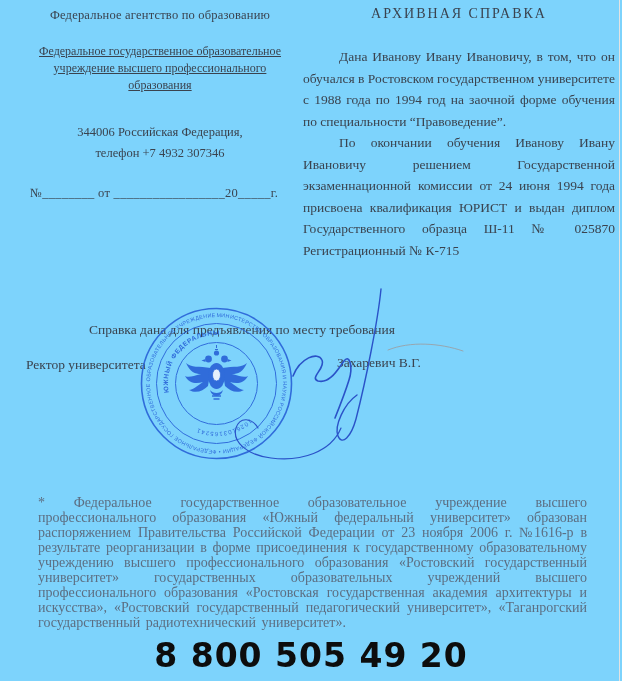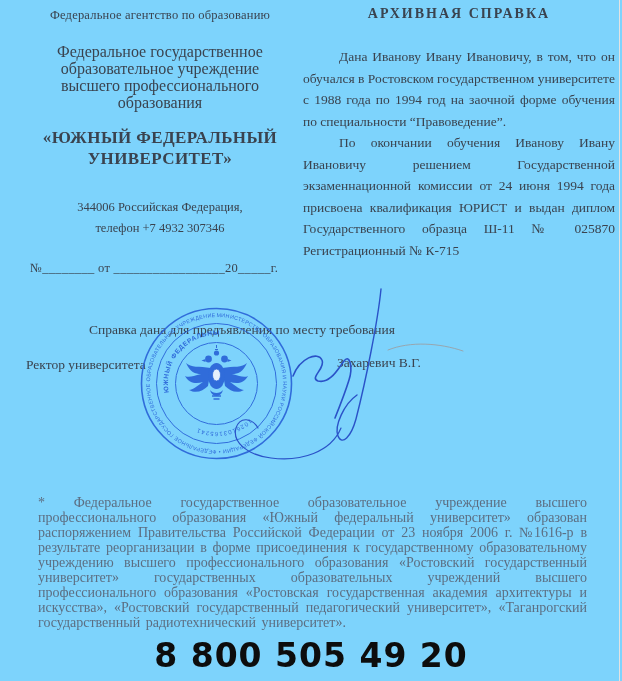--- a/index.html
+++ b/index.html
@@ -4,26 +4,26 @@
 <style>
   html,body{margin:0;padding:0;background:#fff;}
   .page{
     position:relative;width:622px;height:681px;background:#7dd3fc;
     font-family:"Liberation Serif", serif;color:#3a434f;overflow:hidden;
   }
   .scan-edge{position:absolute;right:2px;top:0;width:1px;height:100%;background:#e2e2e2;}
   
   .col-left{position:absolute;left:14px;top:8px;width:292px;text-align:center;}
   .agency{font-size:12.5px;letter-spacing:.2px;}
-  .inst-type{margin:20px auto 16px;width:252px;font-size:16px;line-height:17px;}
+  .inst-type{margin:20px auto 16px;width:252px;font-size:12px;line-height:17px;text-decoration:underline;}
   .univ-name{margin:12px auto 0;width:270px;font-size:17px;font-weight:bold;letter-spacing:.4px;line-height:21px;}
   .address{margin:28px auto 0;font-size:12.5px;line-height:21px;}
   .number-line{margin:22px 0 0 16px;text-align:left;font-size:12.5px;letter-spacing:.3px;}
   .col-right{position:absolute;left:303px;top:6px;width:312px;}
-  .cert-title{margin:0;text-align:center;font-size:14px;font-weight:bold;letter-spacing:2px;}
+  .cert-title{margin:0;text-align:center;font-size:14px;font-weight:normal;letter-spacing:2px;}
   .body-text{margin-top:24px;}
   .body-text p{margin:0;font-size:13.5px;line-height:21.5px;text-align:justify;text-indent:36px;}
   
   .statement{position:absolute;left:89px;top:322px;font-size:13.5px;}
   .sig-position{position:absolute;left:26px;top:357px;font-size:13.5px;}
   .sig-name{position:absolute;left:337px;top:355px;font-size:13.5px;}
   
   .stamp{position:absolute;left:139px;top:306px;width:155px;height:155px;opacity:.92;}
   .stamp svg{display:block;}
   .signature-svg{position:absolute;left:0;top:0;width:622px;height:681px;pointer-events:none;}
@@ -40,21 +40,20 @@
 </style>
 </head>
 <body>
 
 <div class="page">
   <div class="scan-edge"></div>
 
   <div class="col-left">
     <div class="agency">Федеральное агентство по образованию</div>
     <div class="inst-type">Федеральное государственное образовательное учреждение высшего профессионального образования</div>
-    <div class="univ-name">«ЮЖНЫЙ ФЕДЕРАЛЬНЫЙ УНИВЕРСИТЕТ»</div>
     <div class="address">
       <div>344006 Российская Федерация,</div>
       <div>телефон +7 4932 307346</div>
     </div>
     <div class="number-line">№________ от _________________20_____г.</div>
   </div>
 
   <div class="col-right">
     <h1 class="cert-title">АРХИВНАЯ СПРАВКА</h1>
     <div class="body-text">

